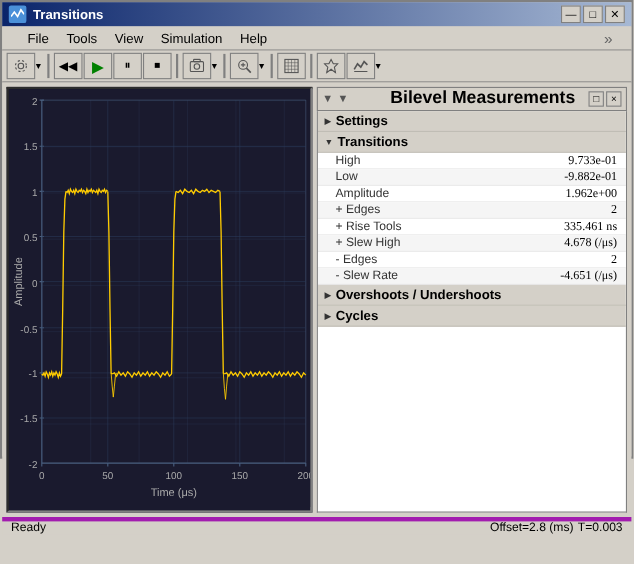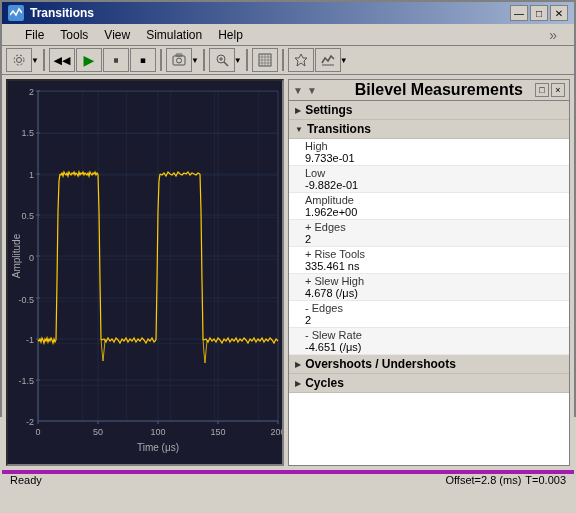--- a/index.html
+++ b/index.html
@@ -173,33 +173,32 @@
     .section-title {
       font-size: 12px;
       font-weight: bold;
     }
     .measurement-row {
       display: flex;
       justify-content: space-between;
       padding: 1px 8px 1px 16px;
       border-bottom: 1px solid #e8e8e8;
       background: white;
-      flex-direction: column;
     }
     .measurement-row:nth-child(even) {
       background: #f5f5f5;
     }
     .measurement-label {
       color: #333;
       font-size: 11px;
     }
     .measurement-value {
       color: #000;
       font-size: 11px;
-      font-family: Liberation Sans, sans-serif;
+      font-family: Liberation Serif, serif;
     }
     .panel-container {
       display: flex;
       flex-direction: column;
       flex: 1;
     }
     .status-bar {
       background: #d4d0c8;
       border-top: 4px solid #a21caf;
       height: 22px;

